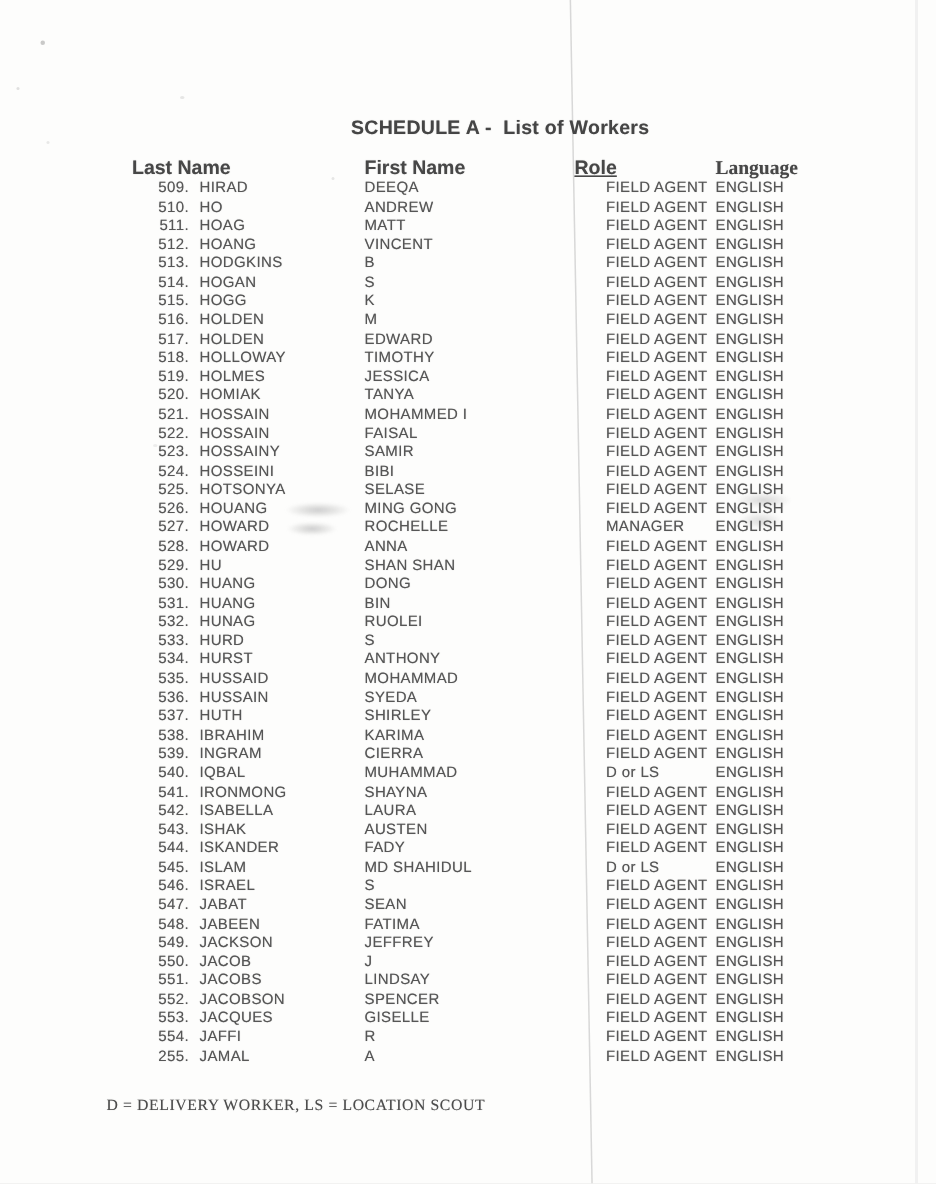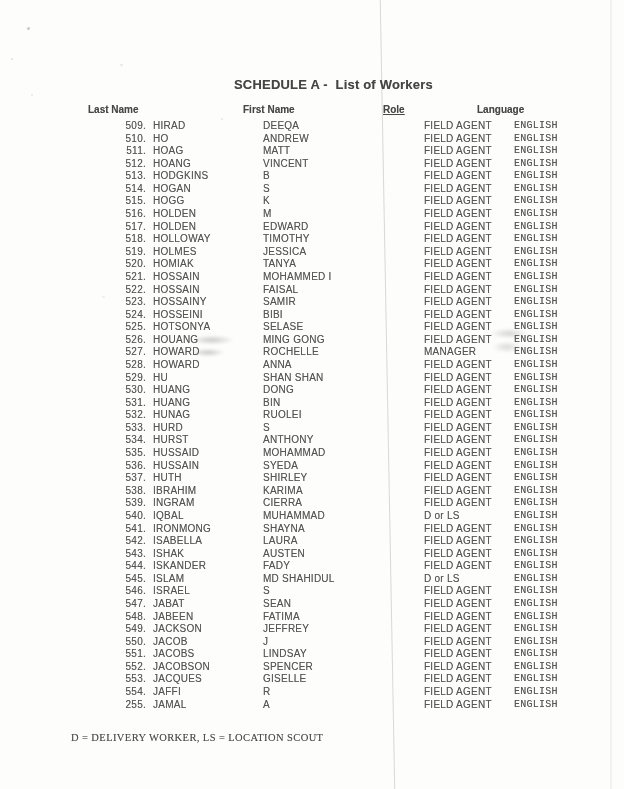--- a/index.html
+++ b/index.html
@@ -29,38 +29,38 @@
   }
   
   .title{
     position:absolute;top:77px;left:234px;
     font-size:13px;font-weight:bold;color:#454545;
     letter-spacing:.2px;white-space:pre;
     text-shadow:0 0 .6px rgba(90,90,90,.55);
   }
   .col-header{
     position:absolute;top:104px;
-    font-size:10px;font-weight:bold;color:#474747;
+    font-size:13px;font-weight:bold;color:#474747;
     white-space:nowrap;text-shadow:0 0 .6px rgba(90,90,90,.5);
   }
   .hdr-last{left:88px;}
   .hdr-first{left:243px;}
   .hdr-role{left:383px;text-decoration:underline;}
-  .hdr-lang{left:477px;}
+  .hdr-lang{left:477px;font-family:Liberation Serif, serif;}
   .rows{position:absolute;top:120px;left:0;width:624px;}
-  .row{position:relative;height:12.59px;font-size:10px;letter-spacing:.25px;margin-left:20px;}
+  .row{position:relative;height:12.59px;font-size:10px;letter-spacing:.25px;}
   .row .c{
     position:absolute;top:0;white-space:nowrap;line-height:12.59px;
     text-shadow:0 0 .55px rgba(95,95,95,.6);
   }
   .c-num{left:98px;width:28px;text-align:right;}
   .c-last{left:133px;text-align:right;}
   .c-first{left:243px;}
   .c-role{left:404px;}
-  .c-lang{left:494px;font-family:Liberation Mono, monospace;}
+  .c-lang{left:477px;}
   .legend{
     position:absolute;top:732px;left:71px;
     font-family:"Liberation Serif",serif;
     font-size:10.5px;color:#4c4c4c;letter-spacing:.4px;
     text-shadow:0 0 .5px rgba(90,90,90,.5);white-space:nowrap;
   }
 </style>
 </head>
 <body>
 

